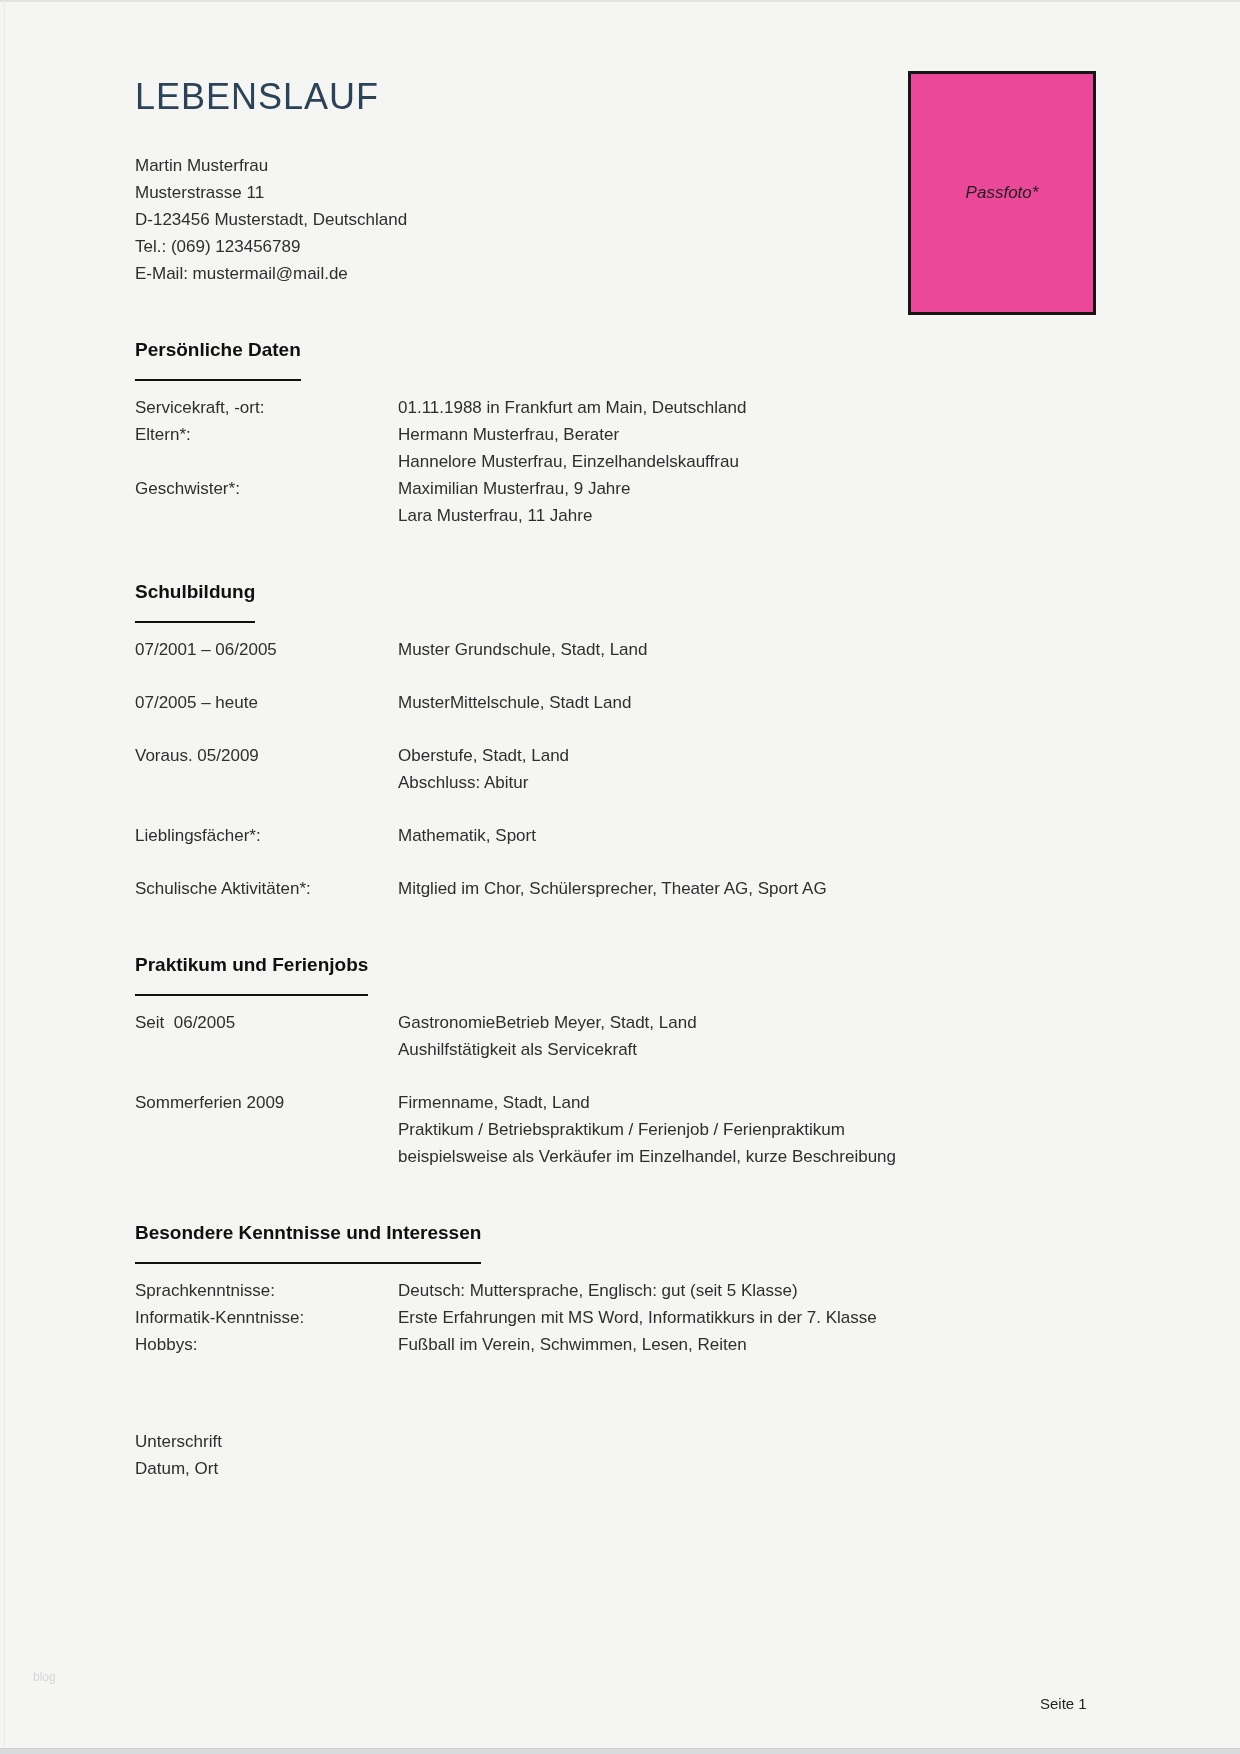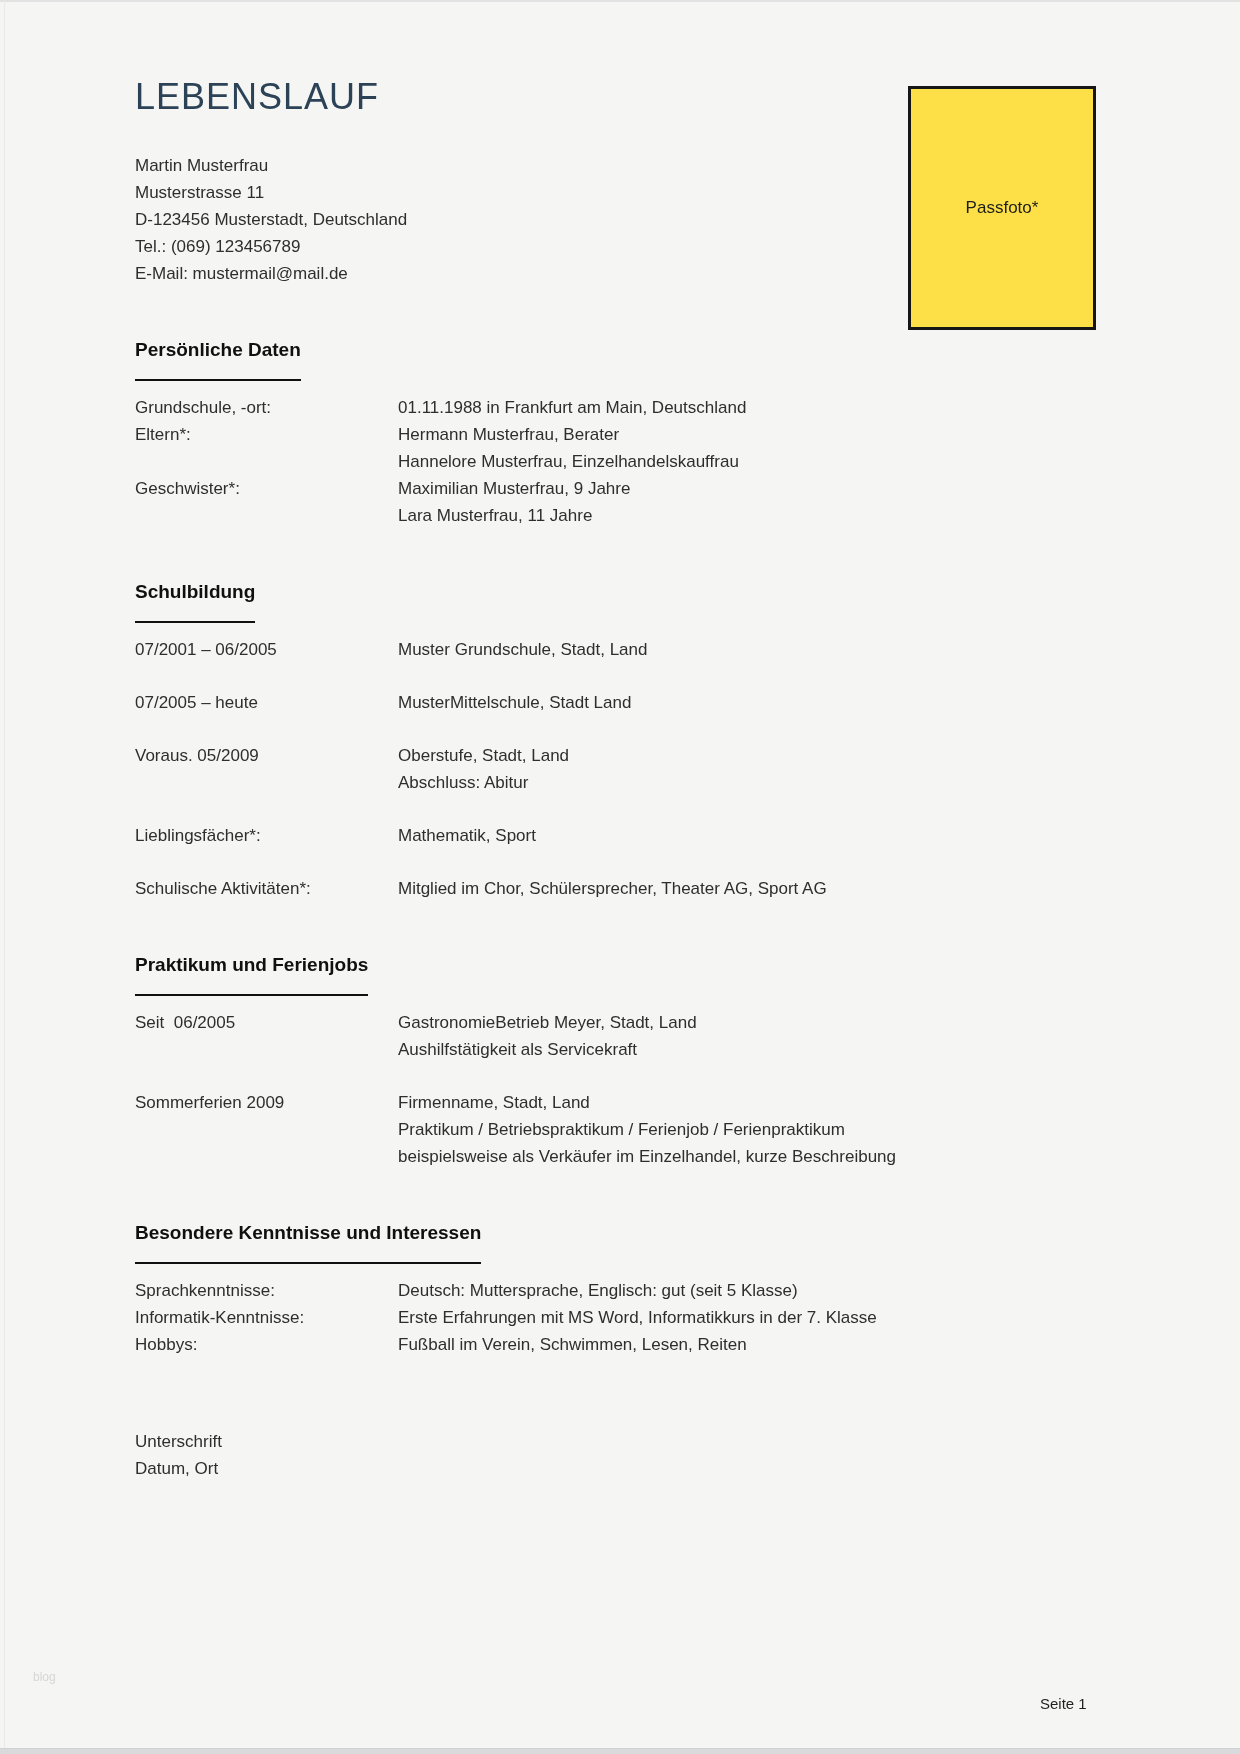--- a/index.html
+++ b/index.html
@@ -26,25 +26,26 @@
     margin: 76px 0 1px 0;
     font-size: 36px;
     font-weight: 400;
     letter-spacing: 1px;
     color: #2c4257;
   }
 
   .contact { margin-top: 34px; font-size: 17px; line-height: 27px; }
 
   .photo-box {
-    position: absolute; left: 908px; top: 86px; width: 188px; height: 244px;
+    position: absolute; left: 908px; top: 71px; width: 188px; height: 244px;
     border: 3px solid #161616;
     display: flex; align-items: center; justify-content: center;
     font-size: 17px; color: #1d1d1d;
-    background: #fde047;
+    background: #ec4899;
+    font-style: italic;
   }
 
   .section { margin-top: 52px; }
   .section-heading { font-size: 19px; font-weight: bold; color: #101010; margin: 0 0 13px 0; }
   .section-heading .hd {
     display: inline-block;
     border-bottom: 2.5px solid #101010;
     padding-bottom: 18px;
   }
 
@@ -78,21 +79,21 @@
     <div>Musterstrasse 11</div>
     <div>D-123456 Musterstadt, Deutschland</div>
     <div>Tel.: (069) 123456789</div>
     <div>E-Mail: mustermail@mail.de</div>
   </div>
 
   <div>
       <section class="section">
         <h2 class="section-heading"><span class="hd">Persönliche Daten</span></h2>
         <div class="row">
-          <div class="label">Grundschule, -ort:</div>
+          <div class="label">Servicekraft, -ort:</div>
           <div class="values">
             <div class="value-line">01.11.1988 in Frankfurt am Main, Deutschland</div>
           </div>
         </div>
         <div class="row">
           <div class="label">Eltern*:</div>
           <div class="values">
             <div class="value-line">Hermann Musterfrau, Berater</div>
             <div class="value-line">Hannelore Musterfrau, Einzelhandelskauffrau</div>
           </div>

